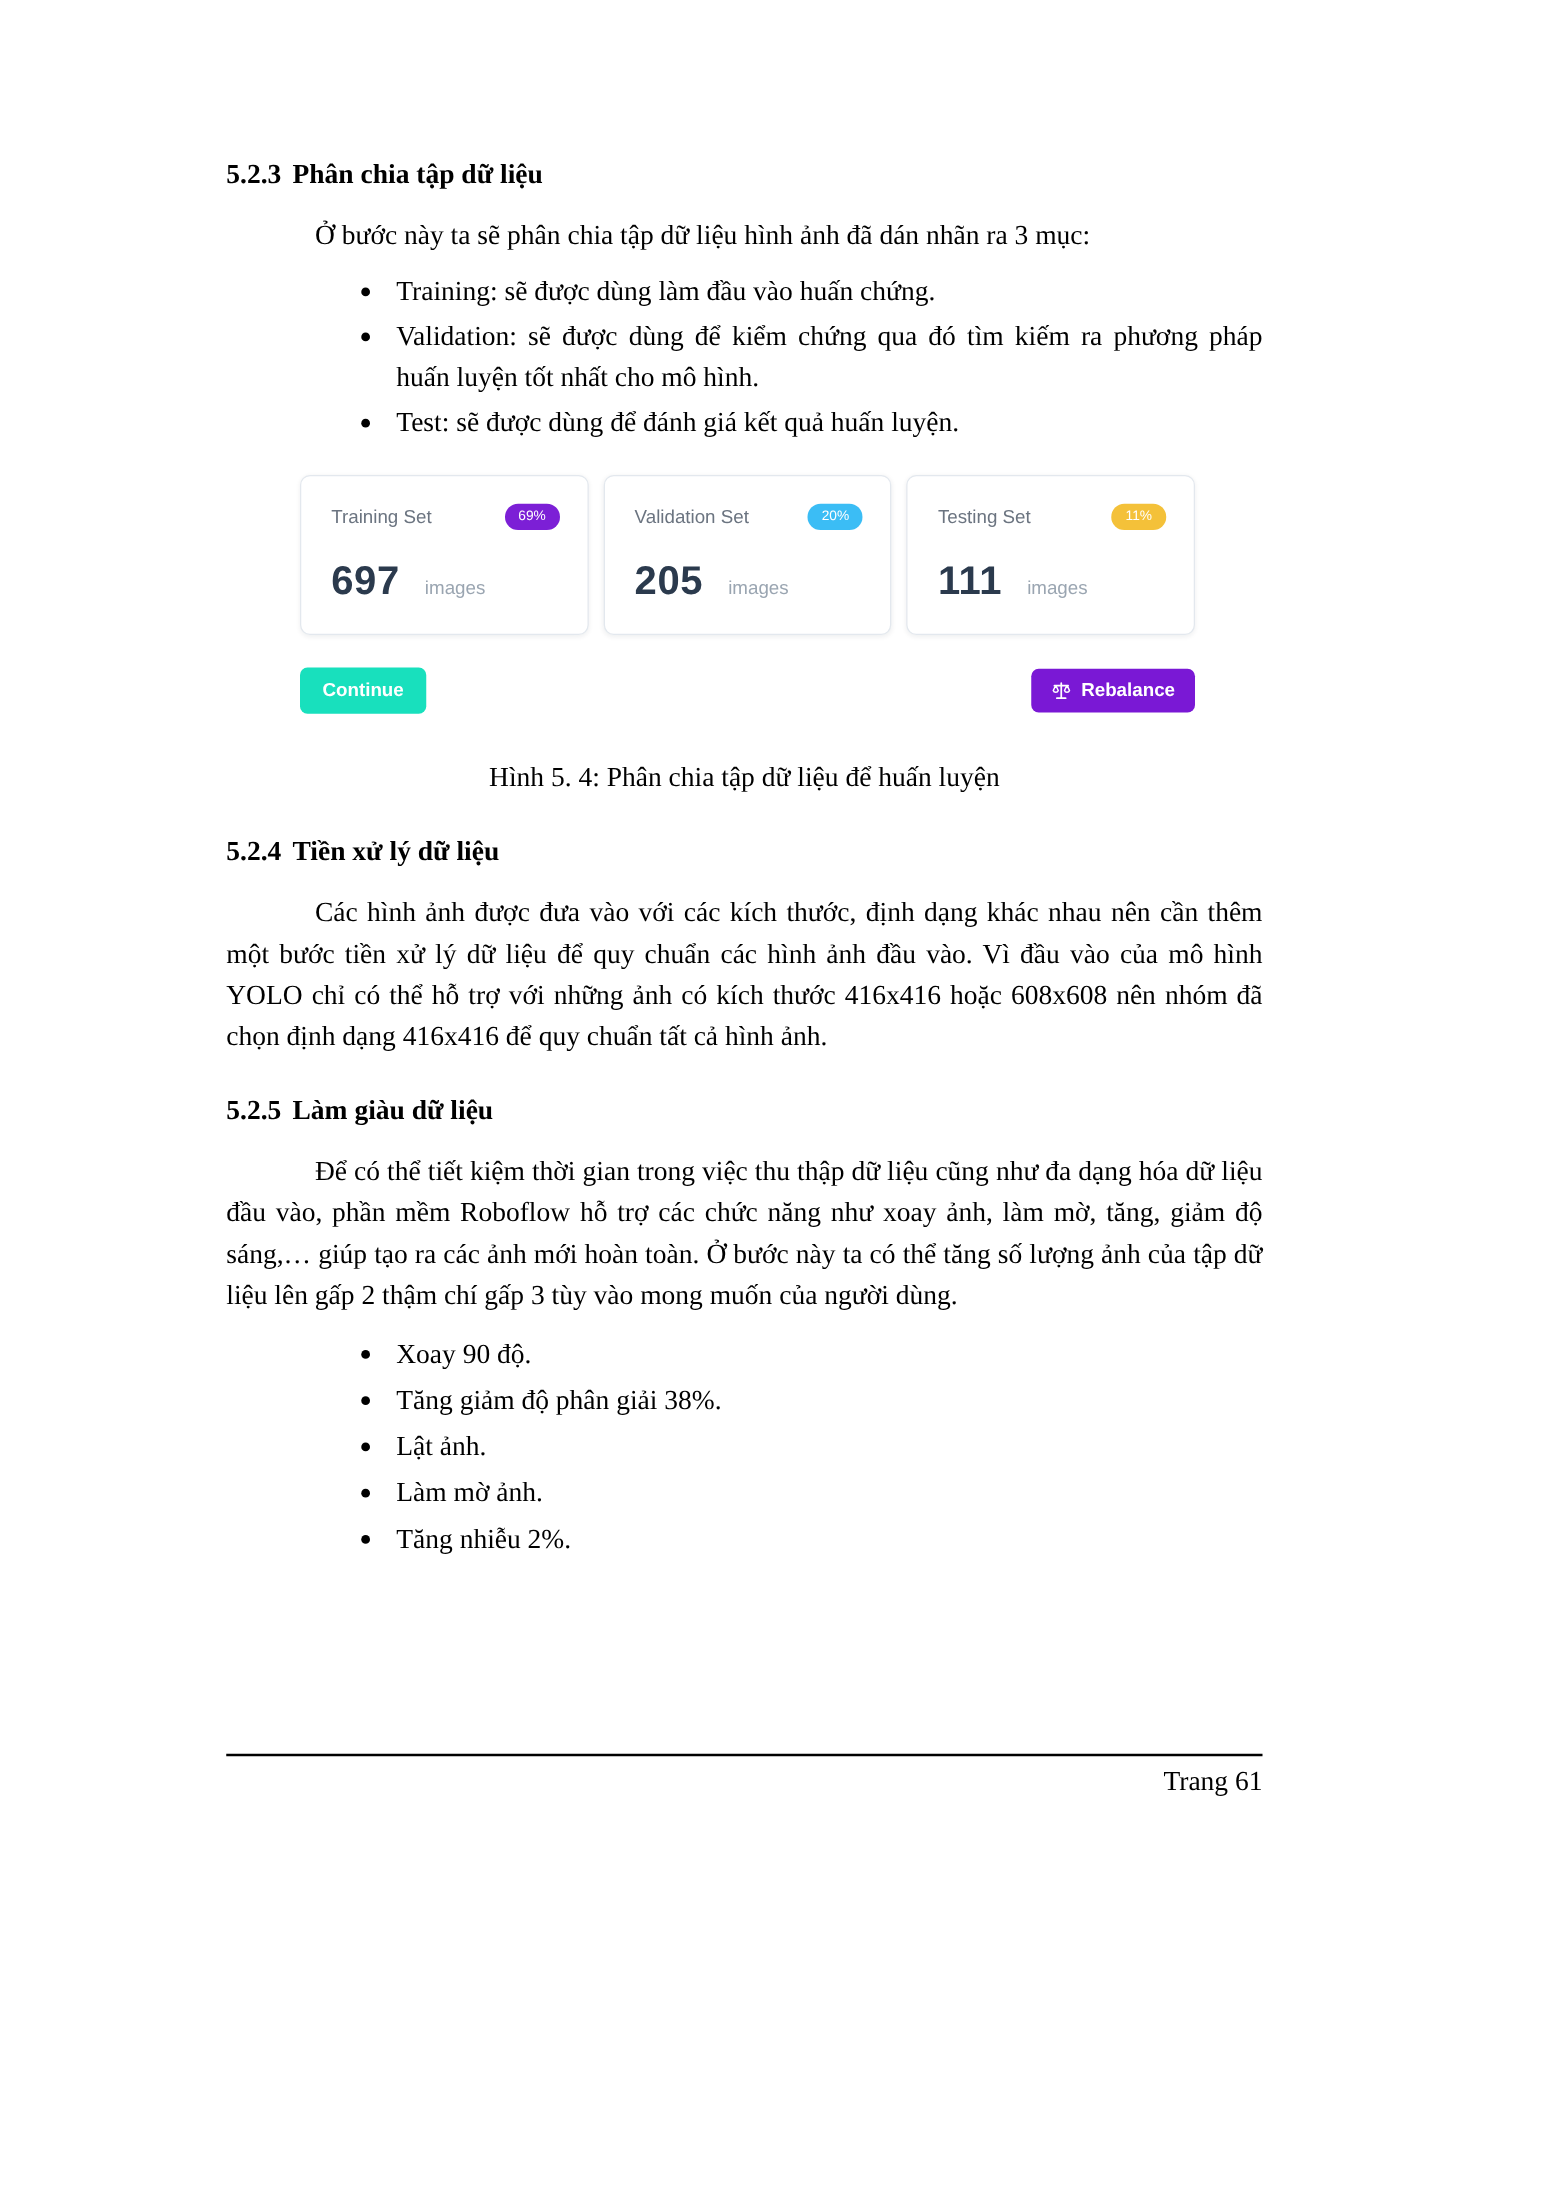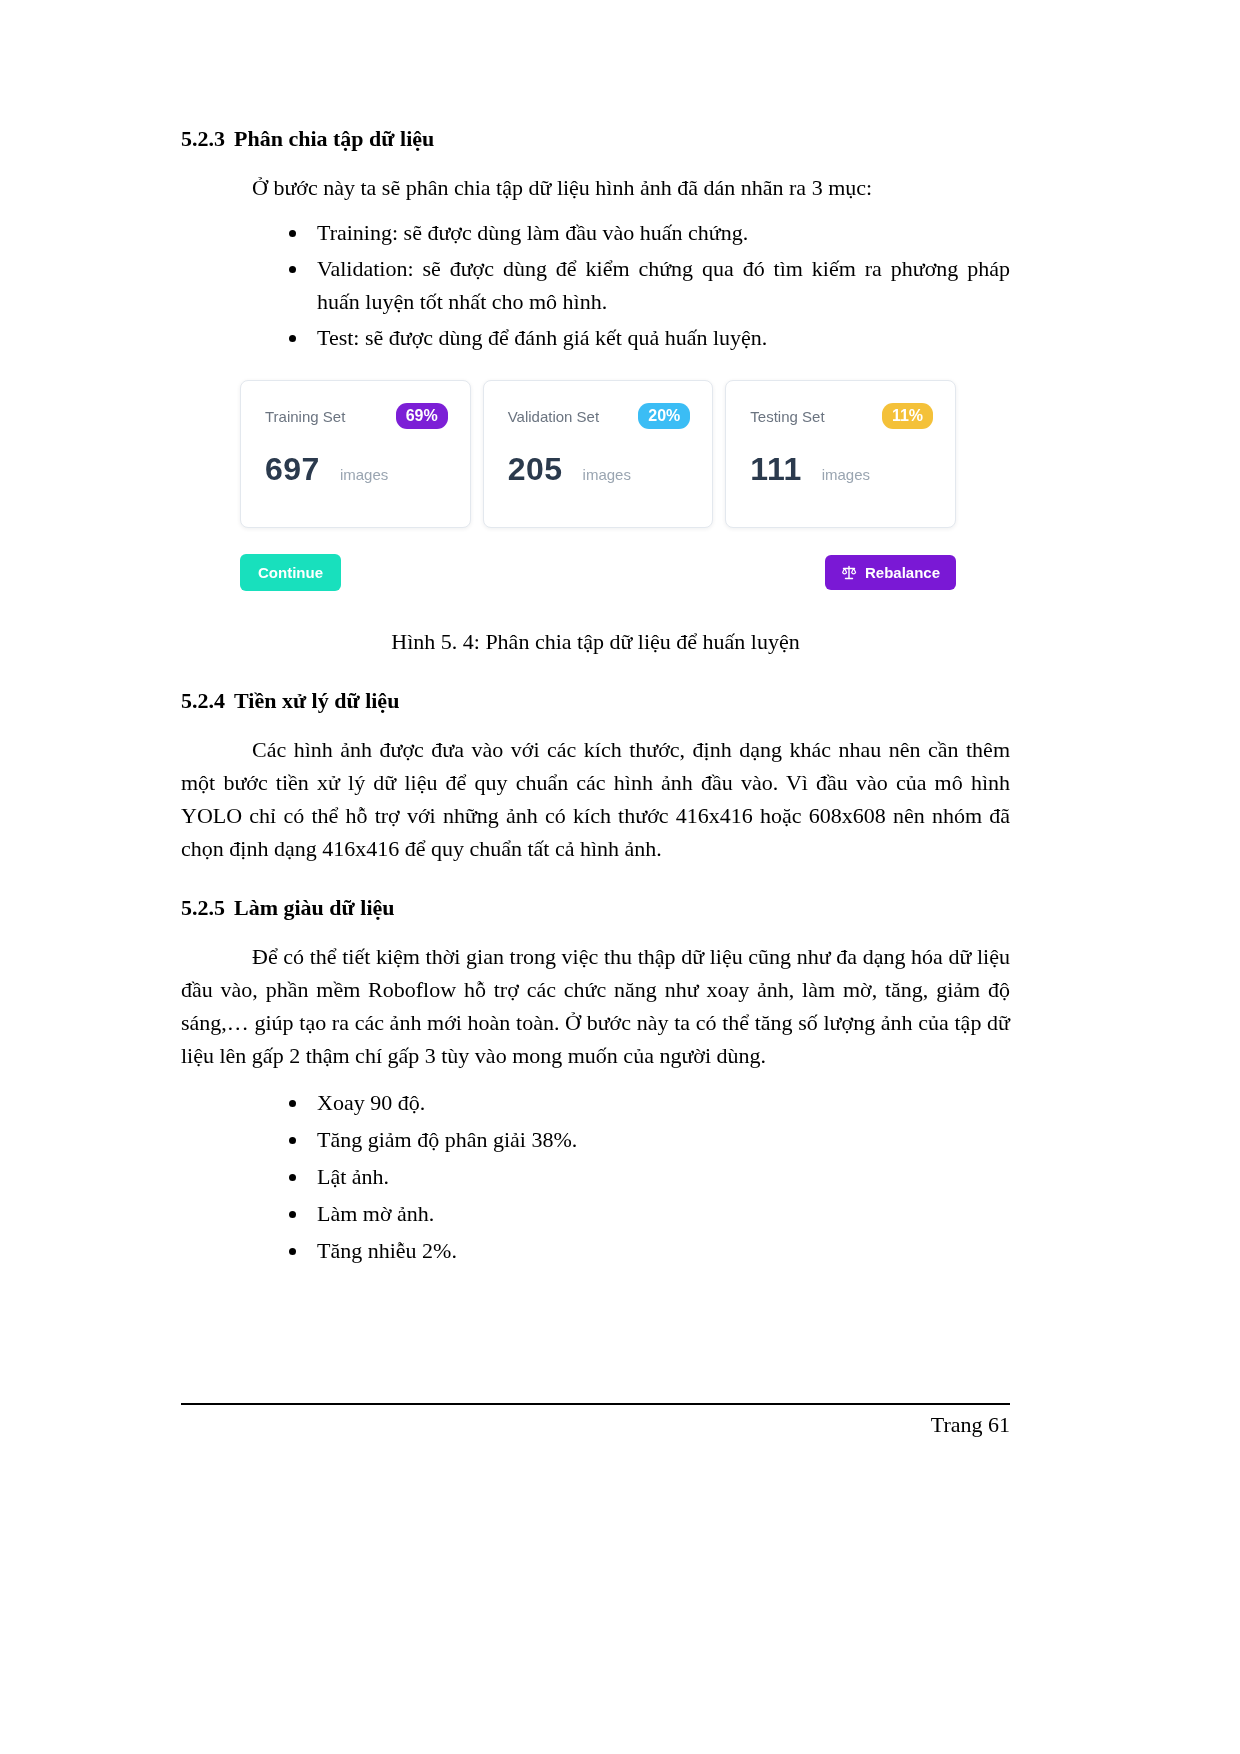--- a/index.html
+++ b/index.html
@@ -42,35 +42,35 @@
   
   .figure {
     margin-top: 26px;
     margin-left: 59px;
     width: 716px;
     font-family: "Liberation Sans", sans-serif;
   }
   .cards { display: flex; gap: 12px; }
   .card {
     flex: 1;
-    height: 148px;
+    height: 128px;
     background: #fff;
     border: 1px solid #e3e8ee;
     border-radius: 8px;
     box-shadow: 0 1px 4px rgba(16,24,40,0.07);
     padding: 22px 22px 18px 24px;
   }
   .card-top { display: flex; align-items: center; justify-content: space-between; }
   .card-label { font-size: 15px; color: #6b7480; line-height: 1; }
   .badge {
     display: inline-block;
     min-width: 44px;
     text-align: center;
-    font-size: 16px;
-    font-weight: bold;
+    font-size: 11px;
+    font-weight: normal;
     color: #fff;
     border-radius: 11px;
     padding: 5px 10px;
     line-height: 1;
   }
   .badge-train { background: #7c1fd6; }
   .badge-valid { background: #3bbdf5; }
   .badge-test  { background: #f4c139; }
   .card-bottom { margin-top: 16px; display: flex; align-items: baseline; gap: 20px; }
   .count { font-size: 32px; font-weight: 600; color: #2b3a4d; letter-spacing: 0.5px; }

